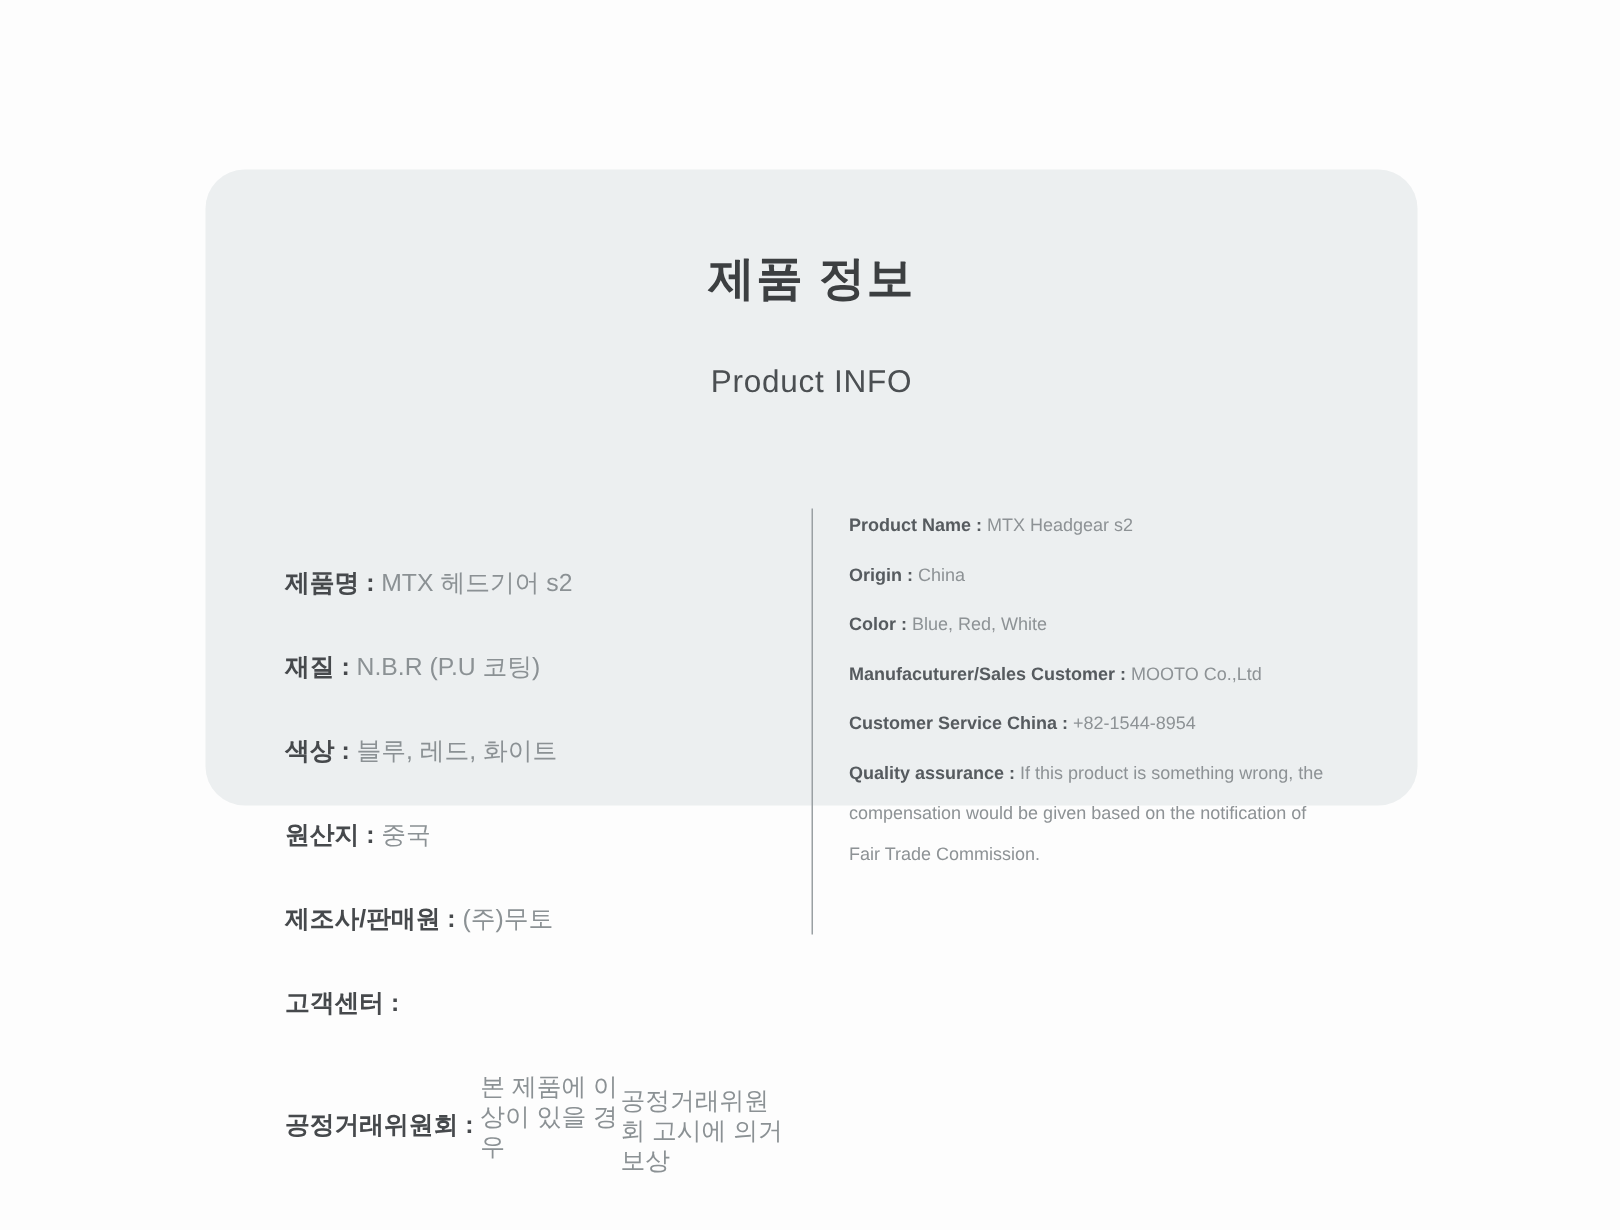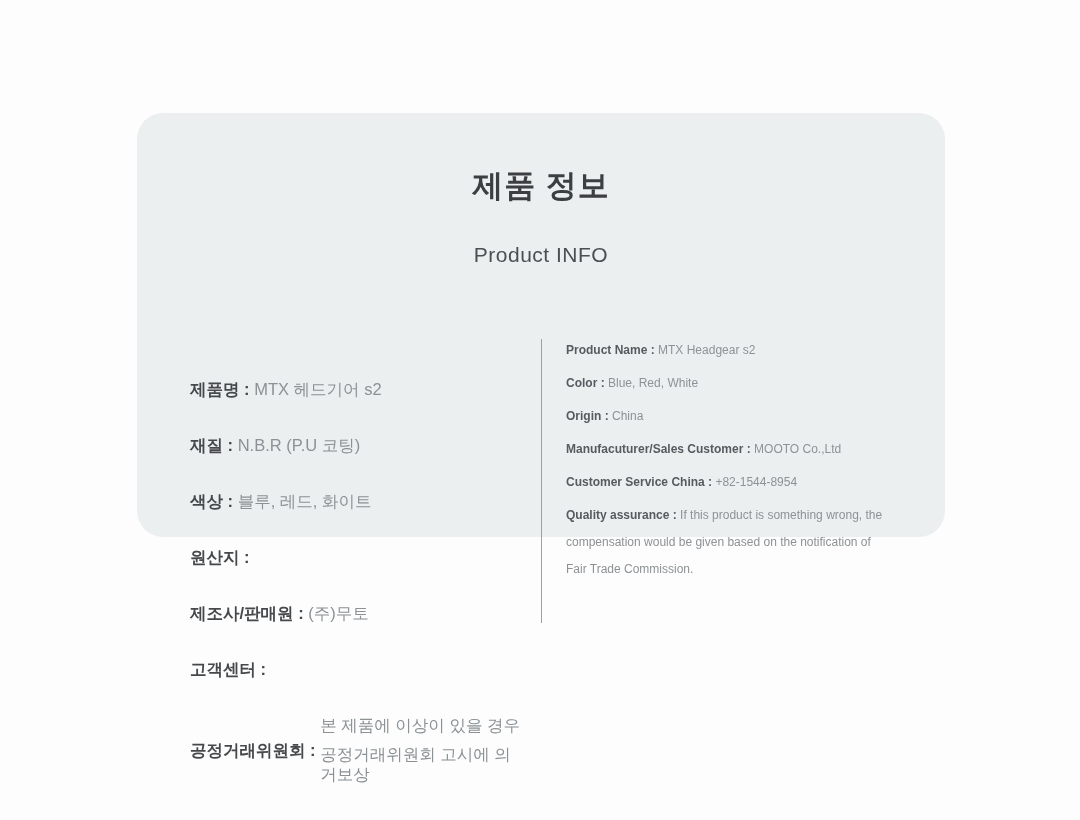--- a/index.html
+++ b/index.html
@@ -78,21 +78,21 @@
     margin-bottom: 17px;
     color: #8b9194;
     margin-top: 36px;
   }
   .lrow .lbl {
     font-weight: 700;
     color: #46494c;
     white-space: pre;
   }
   .lrow .val { flex: 1; }
-  .val.stack { display: flex; flex-direction: column; }
+  .val.stack { display: flex; flex-direction: row; }
   .val.stack .vline + .vline { margin-top: 9px; }
   
   .rrow {
     display: block;
     font-size: 12px;
     line-height: 27px;
     margin-bottom: 6px;
     color: #8d9295;
   }
   .rrow .lbl {
@@ -122,20 +122,21 @@
           <span class="val">N.B.R (P.U 코팅)</span>
       </div>
       <div class="lrow">
         <span class="lbl">색상</span>
           <span class="lbl"> : </span>
           <span class="val">블루, 레드, 화이트</span>
       </div>
       <div class="lrow">
         <span class="lbl">원산지</span>
           <span class="lbl"> : </span>
+          <span class="val">중국</span>
       </div>
       <div class="lrow">
         <span class="lbl">제조사/판매원</span>
           <span class="lbl"> : </span>
           <span class="val">(주)무토</span>
       </div>
       <div class="lrow">
         <span class="lbl">고객센터</span>
           <span class="lbl"> : </span>
       </div>
@@ -149,24 +150,24 @@
       </div>
     </div>
 
     <div class="divider"></div>
 
     <div class="col-right">
       <div class="rrow">
         <span class="lbl">Product Name</span><span class="lbl"> : </span><span class="val">MTX Headgear s2</span>
       </div>
       <div class="rrow">
-        <span class="lbl">Color</span><span class="lbl"> : </span><span class="val">Blue, Red, White</span>
+        <span class="lbl">Origin</span><span class="lbl"> : </span><span class="val">China</span>
       </div>
       <div class="rrow">
-        <span class="lbl">Origin</span><span class="lbl"> : </span><span class="val">China</span>
+        <span class="lbl">Color</span><span class="lbl"> : </span><span class="val">Blue, Red, White</span>
       </div>
       <div class="rrow">
         <span class="lbl">Manufacuturer/Sales Customer</span><span class="lbl"> : </span><span class="val">MOOTO Co.,Ltd</span>
       </div>
       <div class="rrow">
         <span class="lbl">Customer Service China</span><span class="lbl"> : </span><span class="val">+82-1544-8954</span>
       </div>
       <div class="rrow">
         <span class="lbl">Quality assurance</span><span class="lbl"> : </span><span class="val">If this product is something wrong, the compensation would be given based on the notification of Fair Trade Commission.</span>
       </div>

